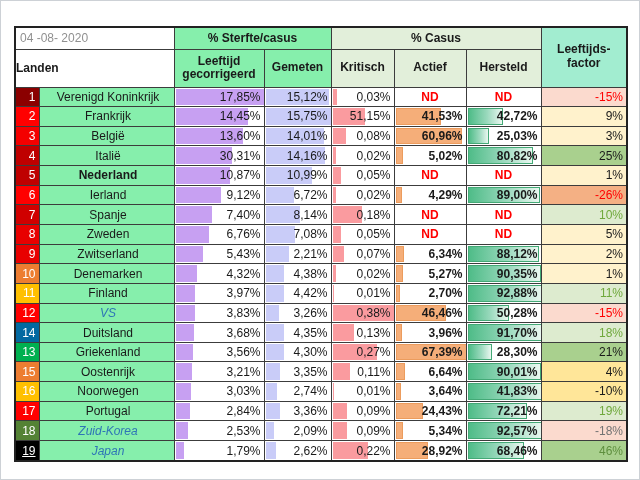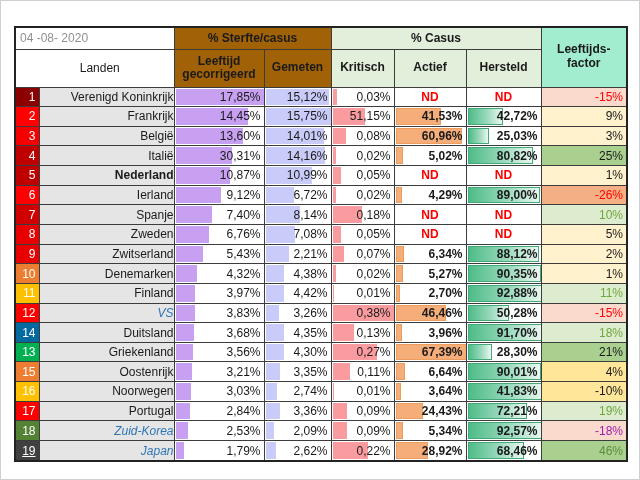--- a/index.html
+++ b/index.html
@@ -12,29 +12,29 @@
   table{
     border-collapse:collapse;table-layout:fixed;width:612px;height:436px;
     font-size:12px;color:#1a1a1a;
   }
   td,th{border:1px solid #3c3c3c;padding:0;overflow:hidden;white-space:nowrap;vertical-align:middle;}
   table{border:2px solid #222;}
   
   .h-date{text-align:left;padding-left:4px;font-weight:400;background:#fff;}
   .h-group{font-weight:700;text-align:center;}
   .h-sub{font-weight:700;text-align:center;white-space:normal;line-height:1.12;padding:1px 2px;}
-  .bg-peach{background:#a16207;}
+  .bg-peach{background:#86efac;}
   .bg-green{background:#E2EFDA;}
   .bg-mint{background:#A2EDD0;}
-  .h-landen{font-weight:400;text-align:center;background:#fff;padding-left:10px;}
+  .h-landen{font-weight:700;background:#fff;}
   .h-factor{font-weight:700;text-align:center;white-space:normal;line-height:1.15;}
   tr.hr1{height:22px;} tr.hr2{height:38px;}
   
   .c-rank{text-align:right;padding-right:3px;color:#fff;font-weight:400;}
-  .c-country{text-align:right;padding-left:3px;background:#e5e5e5;}
+  .c-country{text-align:center;padding-left:3px;background:#86efac;}
   .c-country.bold{font-weight:700;}
   .c-country.link{color:#2E75B6;font-style:italic;}
   .c-bar{position:relative;background:#fff;}
   .bar{position:absolute;left:1px;top:1px;bottom:1px;}
   .bar-lg{background:#C7A0F2;}
   .bar-gem{background:#C9CCF8;}
   .bar-krit{background:#FA9B9F;}
   .bar-act{background:#F5AE79;border:1px solid #EC9C5D;}
   .bar-her{background:linear-gradient(90deg,#4FBC88 0%,#9AD9BD 55%,#EAF7F0 100%);border:1px solid #43A976;}
   .val{position:absolute;right:3px;top:50%;transform:translateY(-50%);}
@@ -509,24 +509,24 @@
             <span class="val">0,09%</span>
           </td>
           <td class="c-bar">
             <div class="bar bar-act" style="width: 7.9%;"></div>
             <span class="val b">5,34%</span>
           </td>
           <td class="c-bar">
             <div class="bar bar-her" style="width: 98.9%;"></div>
             <span class="val b">92,57%</span>
           </td>
-          <td class="c-factor" style="background: rgb(251, 218, 206); color: #a21caf;">-18%</td>
-        </tr>
-        <tr>
-          <td class="c-rank" style="background: #404040; text-decoration: underline;">19</td>
+          <td class="c-factor" style="background: rgb(251, 218, 206); color: #737373;">-18%</td>
+        </tr>
+        <tr>
+          <td class="c-rank" style="background: #000000; text-decoration: underline;">19</td>
           <td class="c-country link">Japan</td>
           <td class="c-bar">
             <div class="bar bar-lg" style="width: 10%;"></div>
             <span class="val">1,79%</span>
           </td>
           <td class="c-bar">
             <div class="bar bar-gem" style="width: 16.6%;"></div>
             <span class="val">2,62%</span>
           </td>
           <td class="c-bar">

